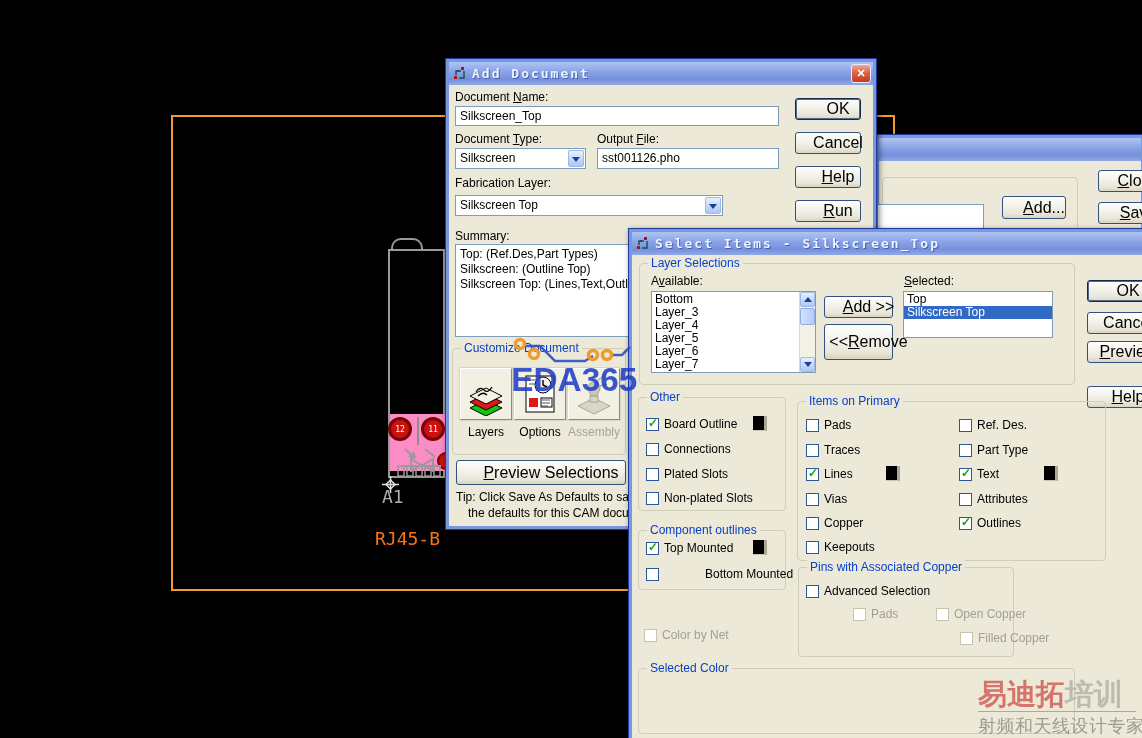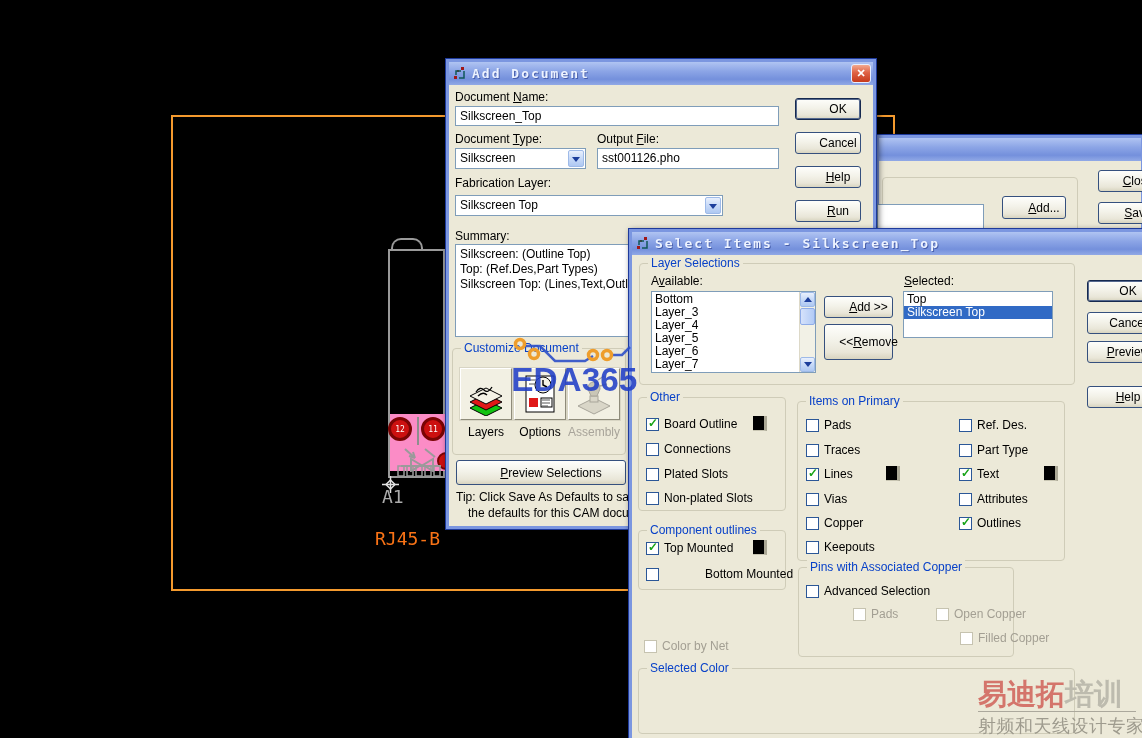--- a/index.html
+++ b/index.html
@@ -20,21 +20,21 @@
          letter-spacing:2px; color:#EDF3FF; text-shadow:1px 1px 0 rgba(30,50,130,.55);
          white-space:nowrap; }
   .wbody { position:relative; background:#ECE9D8; width:100%; }
   .xbtn { position:absolute; right:2px; top:2px; width:20px; height:19px; border:1px solid #E7EEFF;
           border-radius:3px; background:linear-gradient(#F2A88E,#DF6245 45%,#C63A1C);
           color:#fff; font-size:11px; font-weight:bold; display:flex; align-items:center;
           justify-content:center; cursor:default; }
   .xbtn::before { content:"✕"; }
 
   
-  .btn { position:absolute; border:1px solid #35507E; border-radius:3px; font-size:12px; color:#000;
+  .btn { position:absolute; border:1px solid #35507E; border-radius:3px; font-size:16px; color:#000;
          background:linear-gradient(180deg,#FEFEFB,#F3F2E9 45%,#E9E6D8 80%,#D8D4C0);
          display:flex; align-items:center; justify-content:center; white-space:nowrap; cursor:default;padding-left:20px; }
   .btn.default { border-color:#16294F; box-shadow:inset 0 0 0 1px #54688E; }
   .field { position:absolute; border:1px solid #7F9DB9; background:#fff; font-size:12px;
            padding:2px 4px; white-space:nowrap; overflow:hidden; }
   .combo { position:absolute; border:1px solid #7F9DB9; background:#fff; font-size:12px; }
   .combo .val { padding:2px 4px; margin-right:18px; white-space:nowrap; overflow:hidden; }
   .darr { position:absolute; right:1px; top:1px; bottom:1px; width:16px; border-radius:2px;
           background:linear-gradient(#E9F0FD,#CBDCF8 45%,#AEC8F2); border:1px solid #9EBAE8;
           display:flex; align-items:center; justify-content:center; }
@@ -157,22 +157,22 @@
       <div class="field" style="left:148px;top:63px;width:182px;height:21px;">sst001126.pho</div>
 
       <span class="lbl" style="left:6px;top:91px;">Fabrication Layer:</span>
       <div class="combo" style="left:6px;top:110px;width:268px;height:21px;">
         <div class="val">Silkscreen Top</div>
         <span class="darr"></span>
       </div>
 
       <span class="lbl" style="left:6px;top:144px;">Summary:</span>
       <div class="field" style="left:6px;top:159px;width:324px;height:93px;line-height:15px;">
+        <div>Top: (Ref.Des,Part Types)</div>
         <div>Silkscreen: (Outline Top)</div>
-        <div>Top: (Ref.Des,Part Types)</div>
         <div>Silkscreen Top: (Lines,Text,Outlines)</div>
       </div>
 
       <div class="grp" style="left:3px;top:263px;width:174px;height:107px;">
         <span class="gl">Customize Document</span>
       </div>
 
       <div class="iconbtn" style="left:11px;top:283px;">
         <svg width="44" height="44" viewBox="0 0 44 44">
           <path d="M6,36 L22,28 L38,36 L22,44 Z" fill="#12C312" stroke="#000" stroke-width="1"></path>
@@ -291,26 +291,26 @@
       <div class="cb" style="left:14px;top:286px;">
         <span class="bx on"></span>
         <span>Top Mounted</span>
       </div>
       <span class="swatch" style="left: 121px; top: 285px; background: rgb(0, 0, 0);"></span>
       <div class="cb" style="left:14px;top:312px;gap:46px;">
         <span class="bx"></span>
         <span>Bottom Mounted</span>
       </div>
 
-      <div class="cb dis" style="left:12px;top:384px;">
+      <div class="cb dis" style="left:12px;top:373px;">
         <span class="bx"></span>
         <span>Color by Net</span>
       </div>
 
-      <div class="grp" style="left:165px;top:146px;width:268px;height:160px;">
+      <div class="grp" style="left:165px;top:146px;width:309px;height:160px;">
         <span class="gl">Items on Primary</span>
       </div>
       <div class="cb" style="left:174px;top:163px;">
         <span class="bx"></span>
         <span>Pads</span>
       </div>
       <div class="cb" style="left:174px;top:188px;">
         <span class="bx"></span>
         <span>Traces</span>
       </div>

